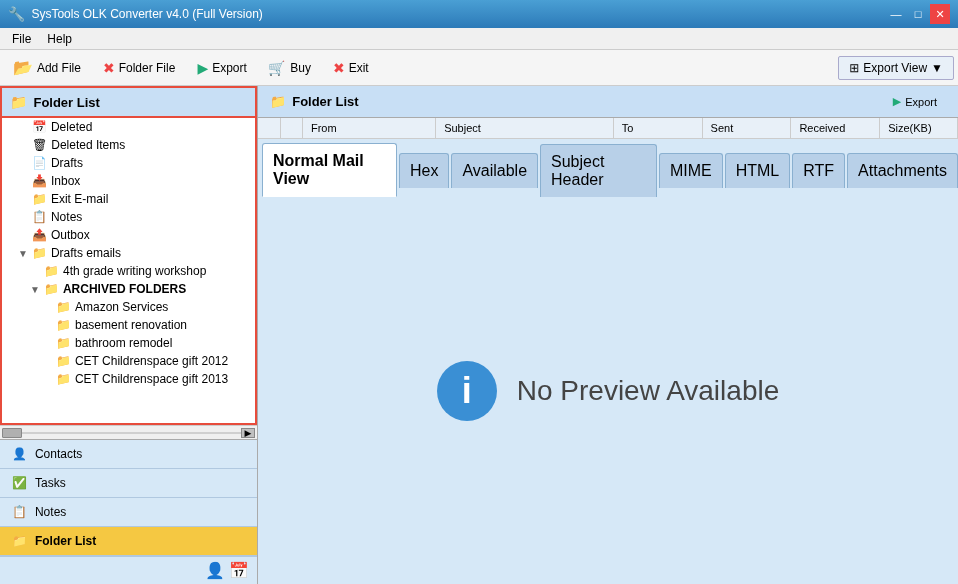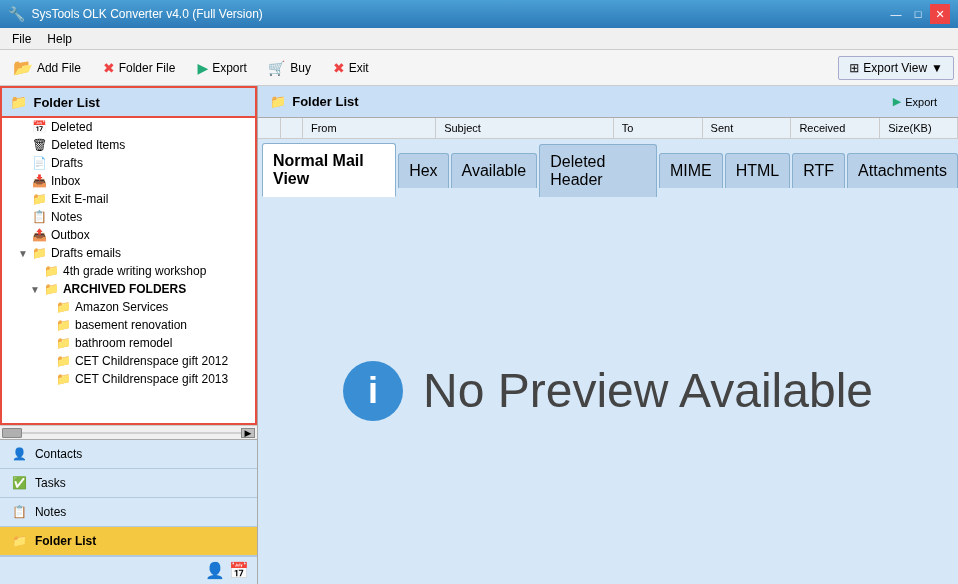--- a/index.html
+++ b/index.html
@@ -123,21 +123,21 @@
     
     .preview-area {
       flex: 1; background: #d6e8f7; display: flex; align-items: center; justify-content: center;
       gap: 20px;
     }
     .info-icon {
       width: 60px; height: 60px; border-radius: 50%;
       background: #3a8fd4; display: flex; align-items: center; justify-content: center;
       color: white; font-size: 36px; font-weight: bold;
     }
-    .no-preview-text { font-size: 48px; color: #444; font-weight: normal; }
+    .no-preview-text { font-size: 28px; color: #444; font-weight: normal; }
   </style>
 </head>
 <body>
 
 <div class="title-bar">
   <div class="title-bar-left">
     <span style="font-size:14px;">🔧</span>
     <span>SysTools OLK Converter v4.0 (Full Version)</span>
   </div>
   <div class="title-controls">
@@ -352,21 +352,21 @@
       <div class="tab active">
         <span>Normal Mail View</span>
       </div>
       <div class="tab">
         <span>Hex</span>
       </div>
       <div class="tab">
         <span>Available</span>
       </div>
       <div class="tab">
-        <span>Deleted Header</span>
+        <span>Subject Header</span>
       </div>
       <div class="tab">
         <span>MIME</span>
       </div>
       <div class="tab">
         <span>HTML</span>
       </div>
       <div class="tab">
         <span>RTF</span>
       </div>

